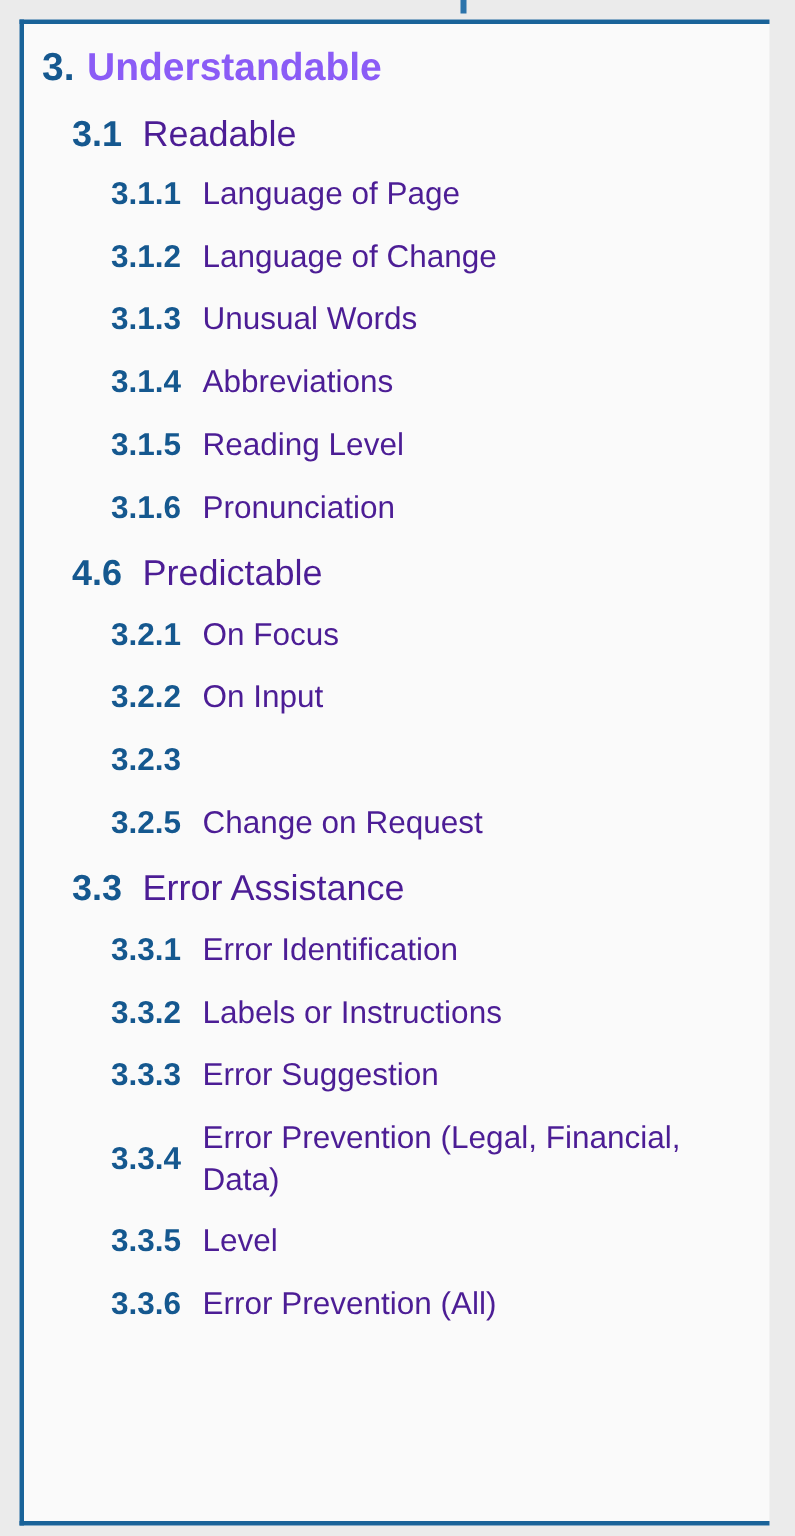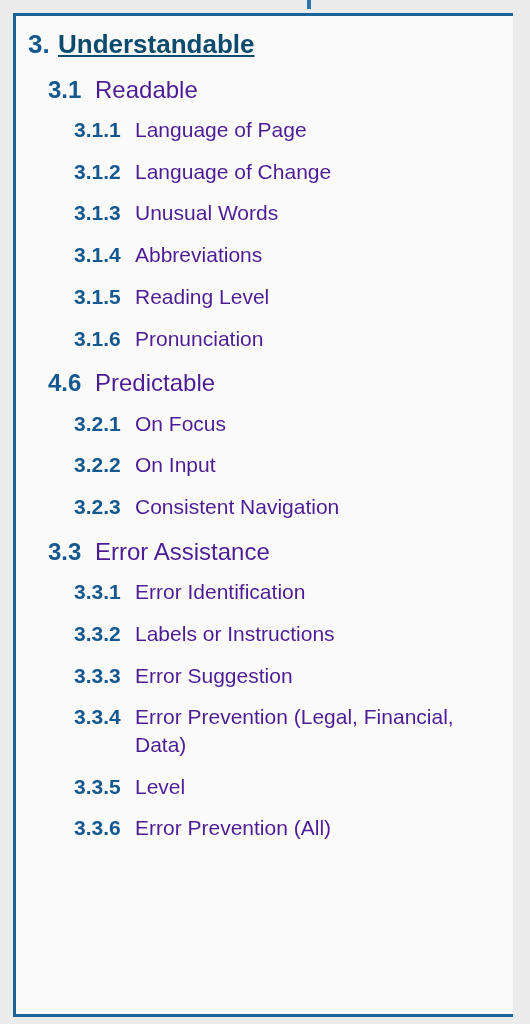--- a/index.html
+++ b/index.html
@@ -72,40 +72,40 @@
     padding: 13px 0 6px 12px;
     font-size: 26px;
     line-height: 1.18;
   }
   .level-1 .item-num {
     width: 30px;
     color: #15588f;
   }
   .level-1 .item-label {
     font-weight: bold;
-    color: #0c4a6e;
-    text-decoration: underline;
+    color: #8b5cf6;
   }
 
   
   .level-2 {
     padding: 10px 0 5px 32px;
     font-size: 24px;
     line-height: 1.18;
     justify-content: center;
   }
   .level-2 .item-num {
     width: 47px;
   }
 
   
   .level-3 {
     padding: 7px 12px 7px 58px;
     font-size: 21px;
     line-height: 1.32;
+    align-items: center;
   }
   .level-3 .item-num {
     width: 61px;
   }
   .level-3 .item-label {
     padding-right: 22px;
   }
 </style>
 </head>
 <body>
@@ -153,21 +153,24 @@
       <li class="outline-item level-3">
         <span class="item-num">3.2.1</span>
         <span class="item-label">On Focus</span>
       </li>
       <li class="outline-item level-3">
         <span class="item-num">3.2.2</span>
         <span class="item-label">On Input</span>
       </li>
       <li class="outline-item level-3">
         <span class="item-num">3.2.3</span>
-        <span class="item-label">Consistent Navigation</span>
+      </li>
+      <li class="outline-item level-3">
+        <span class="item-num">3.2.5</span>
+        <span class="item-label">Change on Request</span>
       </li>
       <li class="outline-item level-2">
         <span class="item-num">3.3</span>
         <span class="item-label">Error Assistance</span>
       </li>
       <li class="outline-item level-3">
         <span class="item-num">3.3.1</span>
         <span class="item-label">Error Identification</span>
       </li>
       <li class="outline-item level-3">

